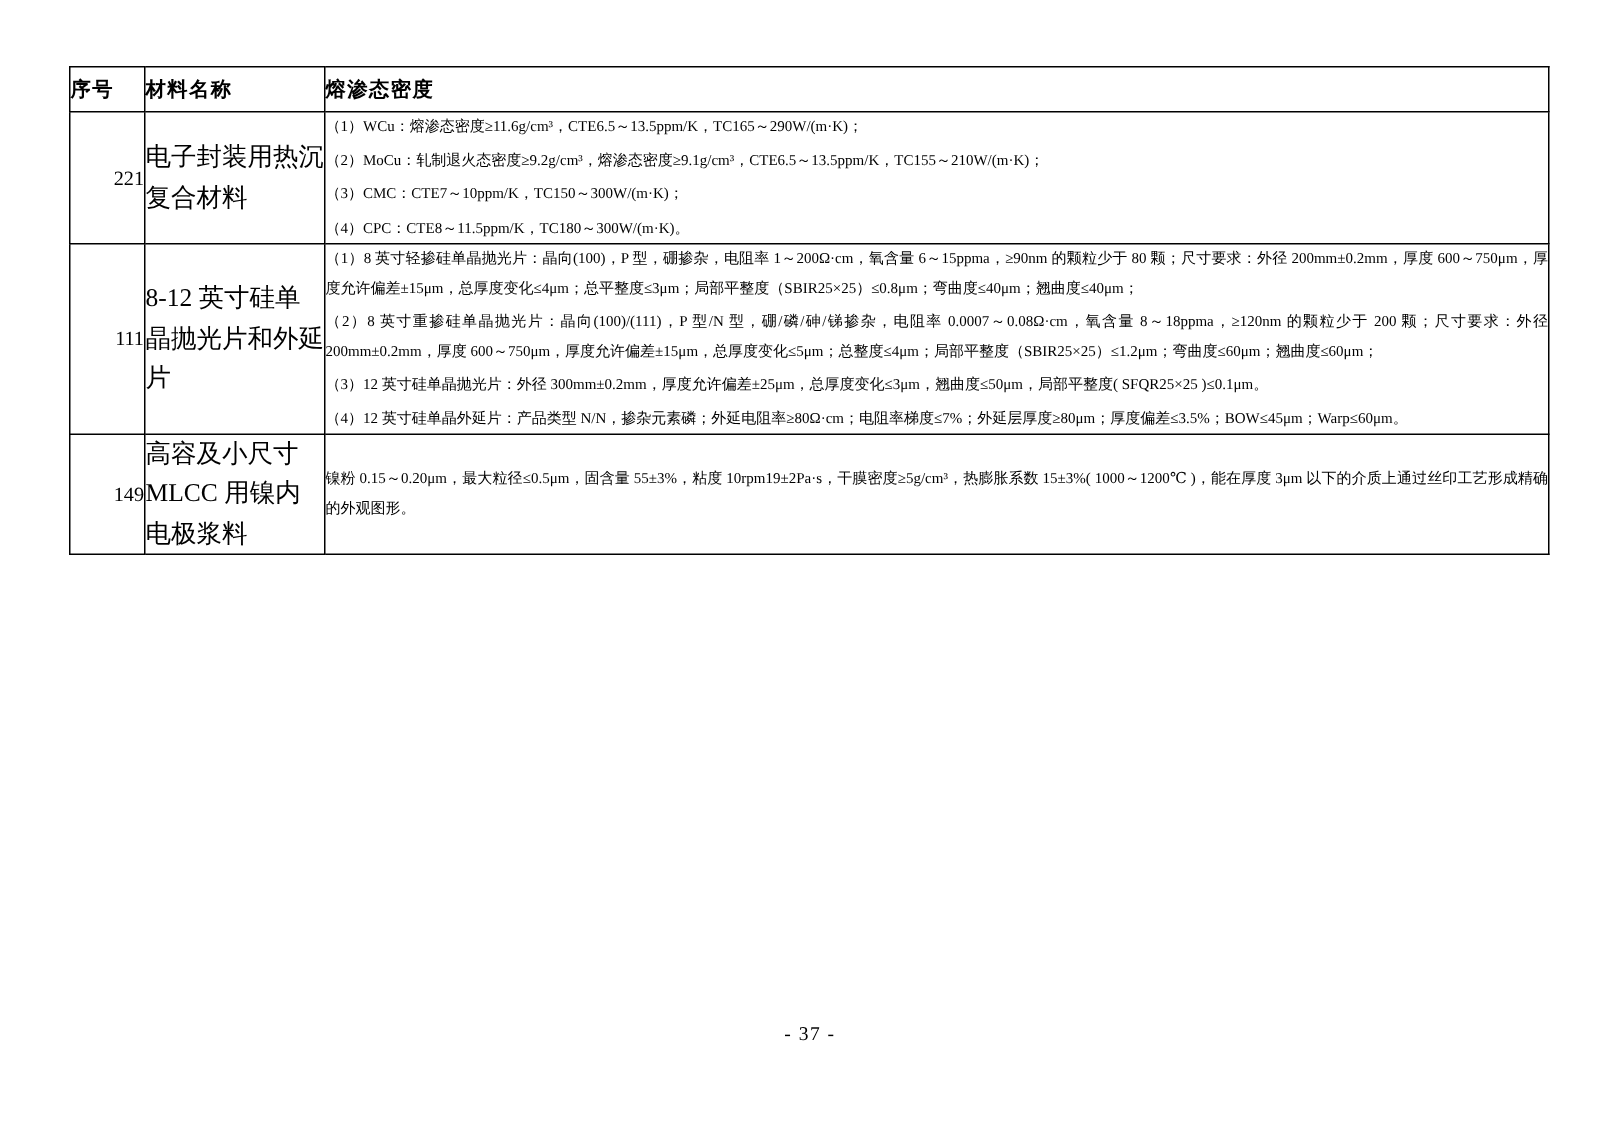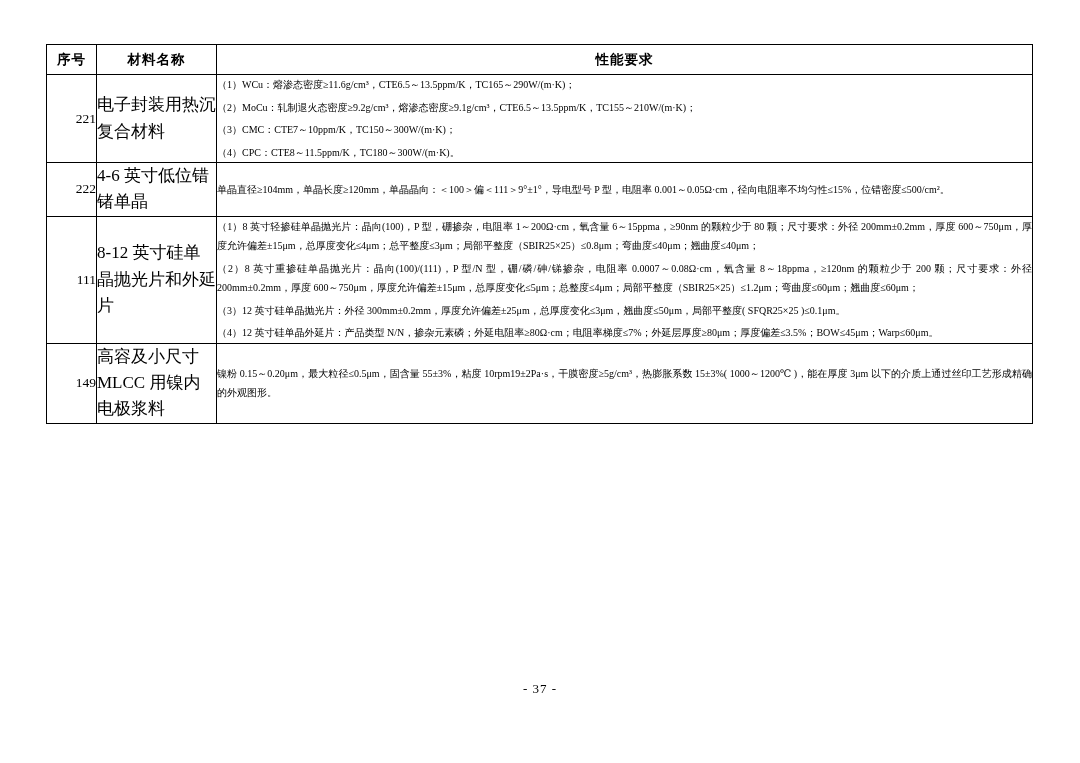--- a/index.html
+++ b/index.html
@@ -29,21 +29,21 @@
   table.spec th, table.spec td {
     border: 1px solid #000000;
     vertical-align: middle;
     padding: 0;
   }
   col.c-no   { width: 50px; }
   col.c-name { width: 120px; }
   col.c-req  { width: 816px; }
 
   thead th {
-    text-align: center;
+    text-align: left;
     font-size: 13.5px;
     font-weight: bold;
     height: 29px;
     letter-spacing: 1px;
   }
   td.no {
     text-align: right;
     font-size: 13.5px;
     vertical-align: middle;
   }
@@ -89,43 +89,36 @@
   <table class="spec">
     <colgroup>
       <col class="c-no">
       <col class="c-name">
       <col class="c-req">
     </colgroup>
     <thead>
       <tr>
         <th>序号</th>
         <th>材料名称</th>
-        <th>性能要求</th>
+        <th>熔渗态密度</th>
       </tr>
     </thead>
     <tbody>
 
       <tr>
         <td class="no">221</td>
         <td class="name">电子封装用热沉复合材料</td>
         <td class="req">
           <p>（1）WCu：熔渗态密度≥11.6g/cm³，CTE6.5～13.5ppm/K，TC165～290W/(m·K)；</p>
           <p>（2）MoCu：轧制退火态密度≥9.2g/cm³，熔渗态密度≥9.1g/cm³，CTE6.5～13.5ppm/K，TC155～210W/(m·K)；</p>
           <p>（3）CMC：CTE7～10ppm/K，TC150～300W/(m·K)；</p>
           <p>（4）CPC：CTE8～11.5ppm/K，TC180～300W/(m·K)。</p>
         </td>
       </tr>
 
-      <tr>
-        <td class="no">222</td>
-        <td class="name">4-6 英寸低位错锗单晶</td>
-        <td class="req">
-          <p>单晶直径≥104mm，单晶长度≥120mm，单晶晶向：＜100＞偏＜111＞9°±1°，导电型号 P 型，电阻率 0.001～0.05Ω·cm，径向电阻率不均匀性≤15%，位错密度≤500/cm²。</p>
-        </td>
-      </tr>
 
 
       <tr>
         <td class="no">111</td>
         <td class="name mid">8-12 英寸硅单晶抛光片和外延片</td>
         <td class="req">
           <p>（1）8 英寸轻掺硅单晶抛光片：晶向(100)，P 型，硼掺杂，电阻率 1～200Ω·cm，氧含量 6～15ppma，≥90nm 的颗粒少于 80 颗；尺寸要求：外径 200mm±0.2mm，厚度 600～750μm，厚度允许偏差±15μm，总厚度变化≤4μm；总平整度≤3μm；局部平整度（SBIR25×25）≤0.8μm；弯曲度≤40μm；翘曲度≤40μm；</p>
           <p>（2）8 英寸重掺硅单晶抛光片：晶向(100)/(111)，P 型/N 型，硼/磷/砷/锑掺杂，电阻率 0.0007～0.08Ω·cm，氧含量 8～18ppma，≥120nm 的颗粒少于 200 颗；尺寸要求：外径 200mm±0.2mm，厚度 600～750μm，厚度允许偏差±15μm，总厚度变化≤5μm；总整度≤4μm；局部平整度（SBIR25×25）≤1.2μm；弯曲度≤60μm；翘曲度≤60μm；</p>
           <p>（3）12 英寸硅单晶抛光片：外径 300mm±0.2mm，厚度允许偏差±25μm，总厚度变化≤3μm，翘曲度≤50μm，局部平整度( SFQR25×25 )≤0.1μm。</p>
           <p>（4）12 英寸硅单晶外延片：产品类型 N/N，掺杂元素磷；外延电阻率≥80Ω·cm；电阻率梯度≤7%；外延层厚度≥80μm；厚度偏差≤3.5%；BOW≤45μm；Warp≤60μm。</p>

